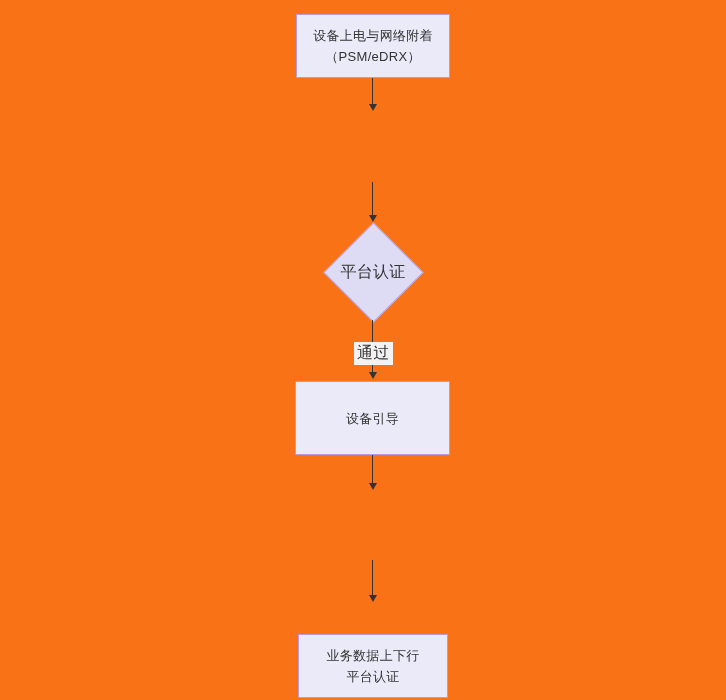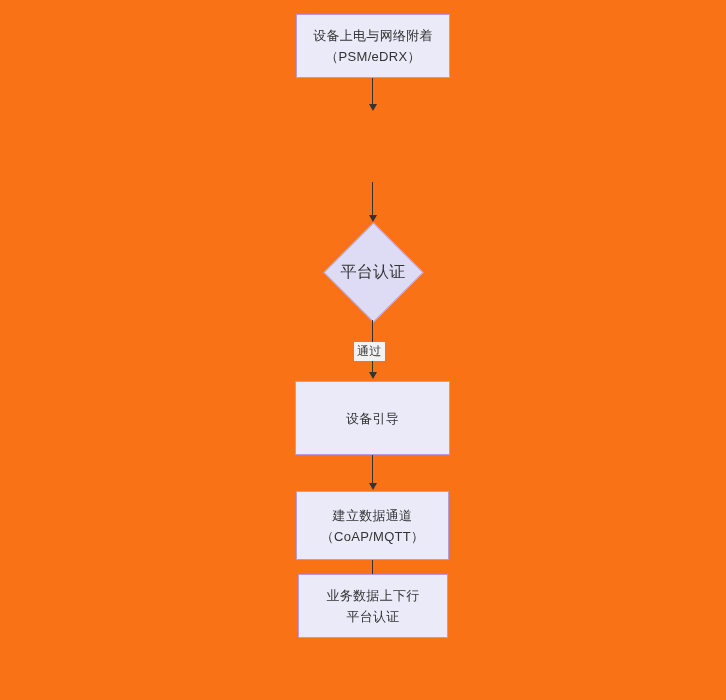--- a/index.html
+++ b/index.html
@@ -85,21 +85,21 @@
   .arrowhead {
     position: absolute;
     width: 0;
     height: 0;
     border-left: 4px solid transparent;
     border-right: 4px solid transparent;
     border-top: 7px solid #333333;
   }
   .edge-label {
     position: absolute;
-    font-size: 12px;
+    font-size: 16px;
     color: #333333;
     background: #f2f2f2;
     padding: 1px 3px;
     white-space: nowrap;
     letter-spacing: 0.3px;
     font-family: Liberation Mono, monospace;
   }
 </style>
 </head>
 <body>
@@ -127,26 +127,22 @@
   <div class="edge-label" style="left:354px; top:342px;">通过</div>
   <div class="arrowhead" style="left:369px; top:372px;"></div>
 
   <div class="node" style="left:295px; top:381px; width:155px; height:74px;">
     <span class="line">设备引导</span>
   </div>
 
   <div class="conn" style="left:372px; top:455px; height:29px;"></div>
   <div class="arrowhead" style="left:369px; top:483px;"></div>
 
-  <div class="node" style="left:296px; top:491px; width:153px; height:69px;">
-    <span class="line">建立数据通道</span>
-    <span class="line">（CoAP/MQTT）</span>
-  </div>
 
   <div class="conn" style="left:372px; top:560px; height:36px;"></div>
   <div class="arrowhead" style="left:369px; top:595px;"></div>
 
-  <div class="node" style="left:298px; top:574px; width:150px; height:64px;">
+  <div class="node" style="left:298px; top:634px; width:150px; height:64px;">
     <span class="line">业务数据上下行</span>
     <span class="line">平台认证</span>
   </div>
 
 </div>
 
 </body></html>

